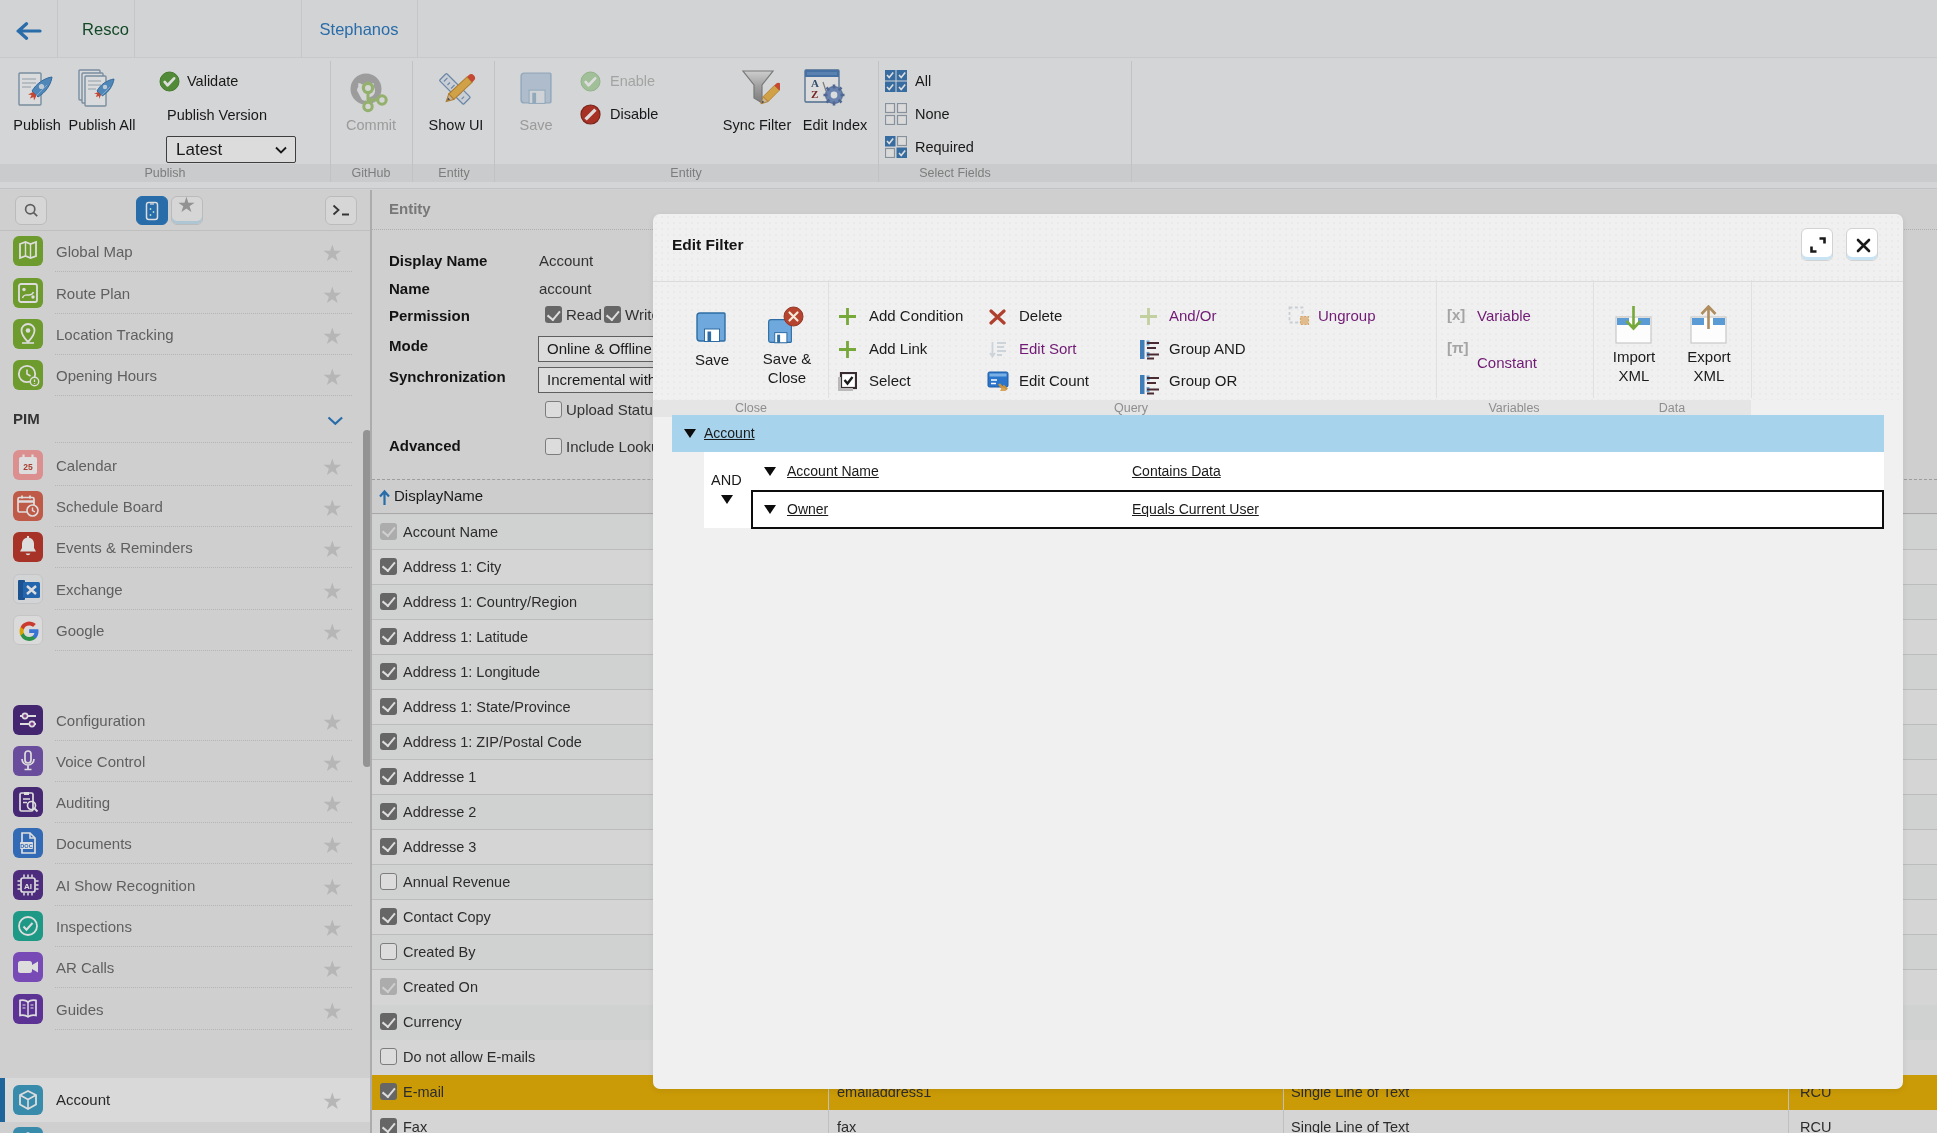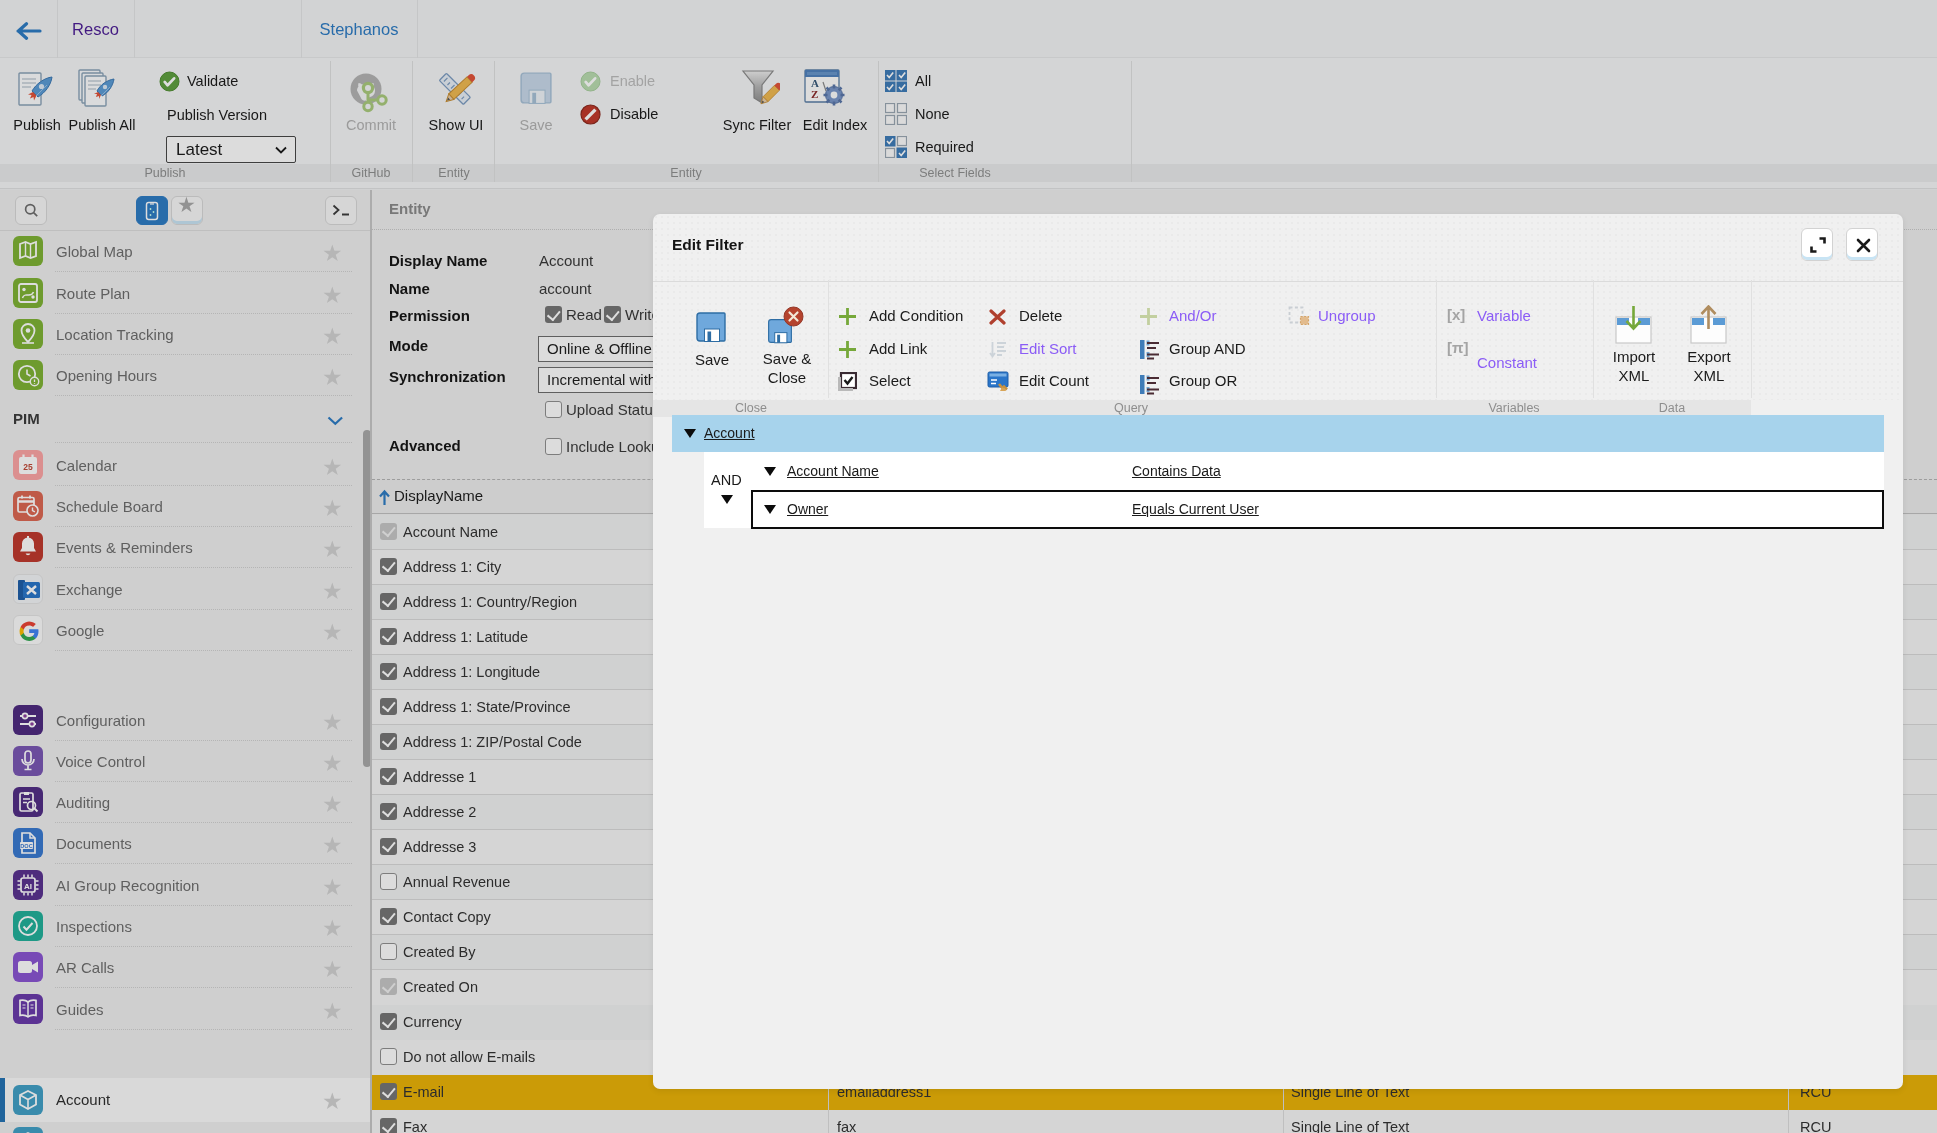--- a/index.html
+++ b/index.html
@@ -54,39 +54,39 @@
 
 #modal { position:absolute; left:653px; top:214px; width:1250px; height:875px; background:#f0f0f0; border-radius:7px; box-shadow:0 2px 6px rgba(0,0,0,0.08); }
 .dots { background-image: radial-gradient(circle, #eaeaea 0.9px, transparent 1px); background-size: 6px 6px; }
 #mhead { position:absolute; left:0; top:0; width:1250px; height:68px; border-bottom:1px solid #dbdbdb; }
 .mbtn { position:absolute; top:14px; width:32px; height:33px; background:#fff; border:1px solid #d2d2d2; border-radius:6px; box-shadow:inset 0 -3px 0 #c8e4f4; }
 #mtool { position:absolute; left:0; top:63px; width:1250px; height:123px; }
 #mtool .tsep { position:absolute; top:3px; width:1px; height:118px; background:#e0e0e0; }
 #mstrip { position:absolute; left:0; top:186px; width:1098px; height:17px; background:#e5e5e5; }
 .mstriplabel { position:absolute; top:187px; font-size:12.5px; color:#8e8e8e; transform:translateX(-50%); }
 .mtxt { position:absolute; font-size:15px; color:#1b1b1b; white-space:nowrap; line-height:18px; }
-.mtxt.dis { color:#8b5cf6; }
+.mtxt.dis { color:#701a75; }
 .mtxt.c { transform:translateX(-50%); text-align:center; }
 #bluerow { position:absolute; left:19px; top:201px; width:1212px; height:37px; background:#a7d3ec; }
 .tri { position:absolute; width:0; height:0; border-left:6.5px solid transparent; border-right:6.5px solid transparent; border-top:9.5px solid #0c0c0c; }
 .flink { position:absolute; font-size:14px; color:#1a1a1a; text-decoration:underline; white-space:nowrap; }
 </style>
 </head>
 <body>
 <div id="bg">
 
 <div id="topbar">
   <svg class="abs" style="left:16px;top:22px" width="26" height="18" viewBox="0 0 26 18">
         <path d="M2 9 H24 M2.4 9 L10.5 1.7 M2.4 9 L10.5 16.3" stroke="#2e7cc4" stroke-width="3.2" fill="none" stroke-linecap="round" stroke-linejoin="round"></path>
       </svg>
   <div class="sep" style="left:57px"></div>
   <div class="sep" style="left:134px"></div>
   <div class="sep" style="left:301px"></div>
   <div class="sep" style="left:417px"></div>
-  <div class="tabtxt" style="left:57px;width:77px;color:#4c1d95">Resco</div>
+  <div class="tabtxt" style="left:67px;width:77px;color:#14532d">Resco</div>
   <div class="tabtxt" style="left:301px;width:116px;color:#2e7cc4">Stephanos</div>
 </div>
 
 <div id="ribbon">
   <div class="gstrip"></div>
   <div class="gsep" style="left:330px"></div>
   <div class="gsep" style="left:412px"></div>
   <div class="gsep" style="left:494px"></div>
   <div class="gsep" style="left:878px"></div>
   <div class="gsep" style="left:1131px"></div>
@@ -436,21 +436,21 @@
 <div class="srow" style="top:674.5px">
         <div class="sicon" style="top:5px;background:#5a3390">
           <svg class="abs" style="left:0px;top:0px" width="30" height="30" viewBox="0 0 30 30">
             <rect x="8" y="8" width="14" height="14" rx="2" fill="none" stroke="#ffffff" stroke-width="1.7"></rect>
             <text x="15" y="18.8" font-size="8" font-weight="bold" fill="#ffffff" text-anchor="middle">AI</text>
             <g stroke="#ffffff" stroke-width="1.5">
               <path d="M11 4.5 v3 M15 4.5 v3 M19 4.5 v3 M11 22.5 v3 M15 22.5 v3 M19 22.5 v3 M4.5 11 h3 M4.5 15 h3 M4.5 19 h3 M22.5 11 h3 M22.5 15 h3 M22.5 19 h3"></path>
             </g>
           </svg>
         </div>
-        <div class="slabel">AI Group Recognition</div>
+        <div class="slabel">AI Show Recognition</div>
         <div class="sstar">★</div>
         <div class="dotsep" style="bottom:0"></div>
       </div>
 <div class="srow" style="top:715.5px">
         <div class="sicon" style="top:5px;background:#22b09a">
           <svg class="abs" style="left:0px;top:0px" width="30" height="30" viewBox="0 0 30 30">
             <circle cx="15" cy="15" r="9" fill="none" stroke="#ffffff" stroke-width="1.8"></circle>
             <path d="M10.5 15.5 l3 3.2 6 -6.7" stroke="#ffffff" stroke-width="2" fill="none"></path>
           </svg>
         </div>

